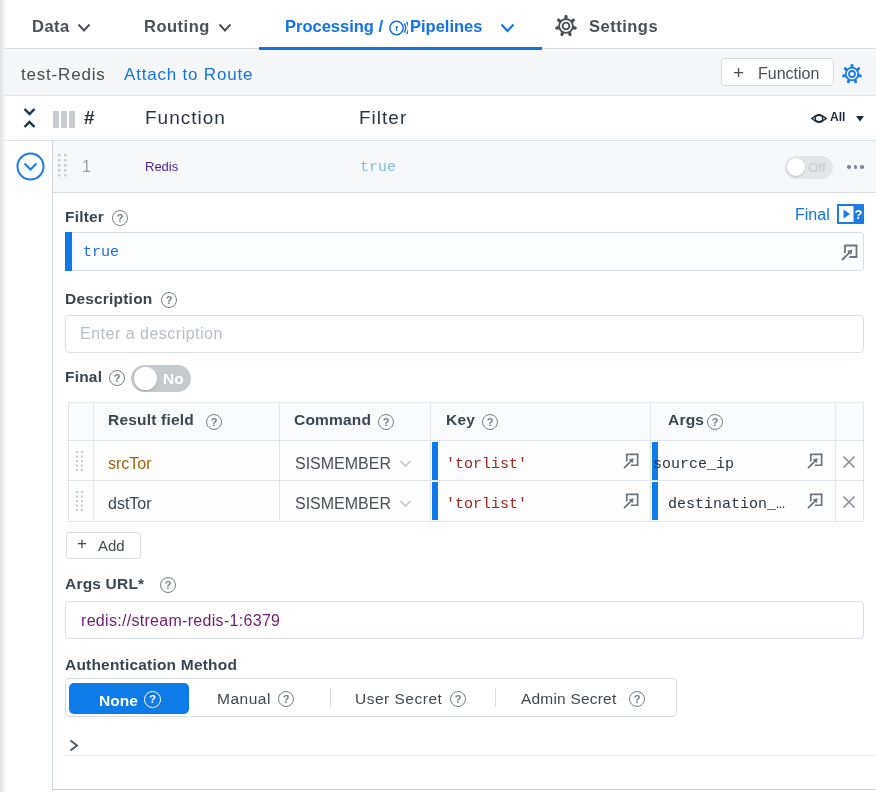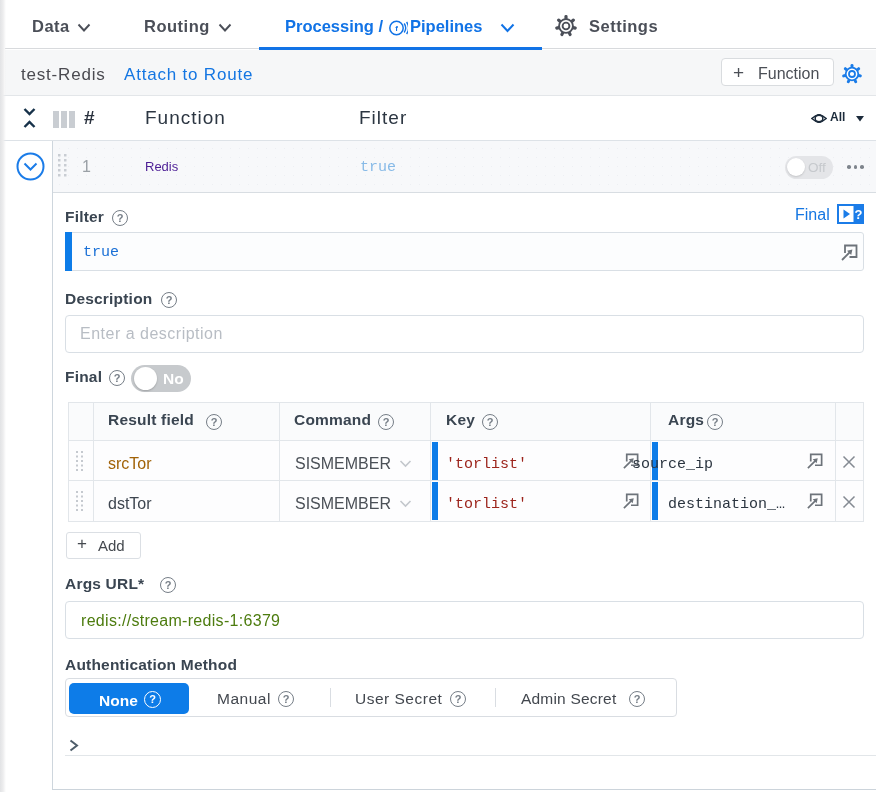--- a/index.html
+++ b/index.html
@@ -202,21 +202,21 @@
       <path d="M1.5 1 L6.5 6 L11.5 1" fill="none" stroke="#c3c7cc" stroke-width="1.6"></path>
     </svg>
 <div class="ab" style="left:432px;top:442px;width:6px;height:38px;background:#0d7ce8;"></div>
 <div class="ab mono" style="left:446px;top:456px;font-size:15px;color:#9c241c;">'torlist'</div>
 <svg class="ab" style="left:622px;top:452px;" width="18" height="18" viewBox="0 0 19 19">
   <path d="M5 10 V2.5 H16.5 V14 H9.5" fill="none" stroke="#6d737a" stroke-width="1.8"></path>
   <path d="M2 17 L10 9" stroke="#6d737a" stroke-width="1.8"></path>
   <path d="M12.4 6.6 L11.2 11.9 L7.1 7.7 Z" fill="#6d737a"></path>
 </svg>
 <div class="ab" style="left:652px;top:442px;width:6px;height:38px;background:#0d7ce8;"></div>
-<div class="ab mono" style="left:632px;top:456px;font-size:15px;color:#2b3540;">source_ip</div>
+<div class="ab mono" style="left:653px;top:456px;font-size:15px;color:#2b3540;">source_ip</div>
 <svg class="ab" style="left:806px;top:452px;" width="18" height="18" viewBox="0 0 19 19">
   <path d="M5 10 V2.5 H16.5 V14 H9.5" fill="none" stroke="#6d737a" stroke-width="1.8"></path>
   <path d="M2 17 L10 9" stroke="#6d737a" stroke-width="1.8"></path>
   <path d="M12.4 6.6 L11.2 11.9 L7.1 7.7 Z" fill="#6d737a"></path>
 </svg>
 <svg class="ab" style="left:842px;top:455px;" width="14" height="14" viewBox="0 0 14 14">
       <path d="M1.5 1.5 L12.5 12.5 M12.5 1.5 L1.5 12.5" stroke="#848a92" stroke-width="1.5"></path>
     </svg>
 
 <svg class="ab" style="left:75px;top:490px;" width="11" height="22" viewBox="0 0 11 22">
@@ -257,21 +257,21 @@
     </svg>
 
 <div class="ab" style="left:66px;top:532px;width:75px;height:27px;box-sizing:border-box;border:1px solid #dbdfe4;border-radius:3px;background:#fff;">
   <span style="font-size:17px;color:#45494f;position:absolute;left:10px;top:1px;">+</span>
   <span style="font-size:15px;color:#45494f;position:absolute;left:31px;top:4px;">Add</span>
 </div>
 
 <div class="ab lbl" style="left:65px;top:575px;">Args URL*</div>
 <span class="ab qi" style="left:160px;top:577px;">?</span>
 <div class="ab inp" style="left:65px;top:601px;width:799px;height:38px;border-radius:4px;"></div>
-<div class="ab" style="left:81px;top:612px;font-size:16px;letter-spacing:0.3px;color:#4d7c0f;">redis://stream-redis-1:6379</div>
+<div class="ab" style="left:81px;top:612px;font-size:16px;letter-spacing:0.3px;color:#701a75;">redis://stream-redis-1:6379</div>
 
 <div class="ab lbl" style="left:65px;top:656px;">Authentication Method</div>
 <div class="ab" style="left:65px;top:678px;width:612px;height:39px;box-sizing:border-box;border:1px solid #d9dde2;border-radius:4px;background:#fff;"></div>
 <div class="ab" style="left:69px;top:683px;width:120px;height:31px;border-radius:5px;background:#0d7ce8;"></div>
 <div class="ab" style="left:99px;top:692px;font-size:15.5px;font-weight:bold;color:#fff;">None</div>
 <span class="ab qi" style="left:144px;top:691px;width:17px;height:17px;border-color:#fff;color:#fff;line-height:15px;">?</span>
 <div class="ab" style="left:217px;top:690px;font-size:15.5px;letter-spacing:0.5px;color:#42474e;">Manual</div>
 <span class="ab qi" style="left:278px;top:691px;">?</span>
 <div class="ab" style="left:330px;top:688px;width:1px;height:19px;background:#d9dde2;"></div>
 <div class="ab" style="left:355px;top:690px;font-size:15.5px;letter-spacing:0.5px;color:#42474e;">User Secret</div>

